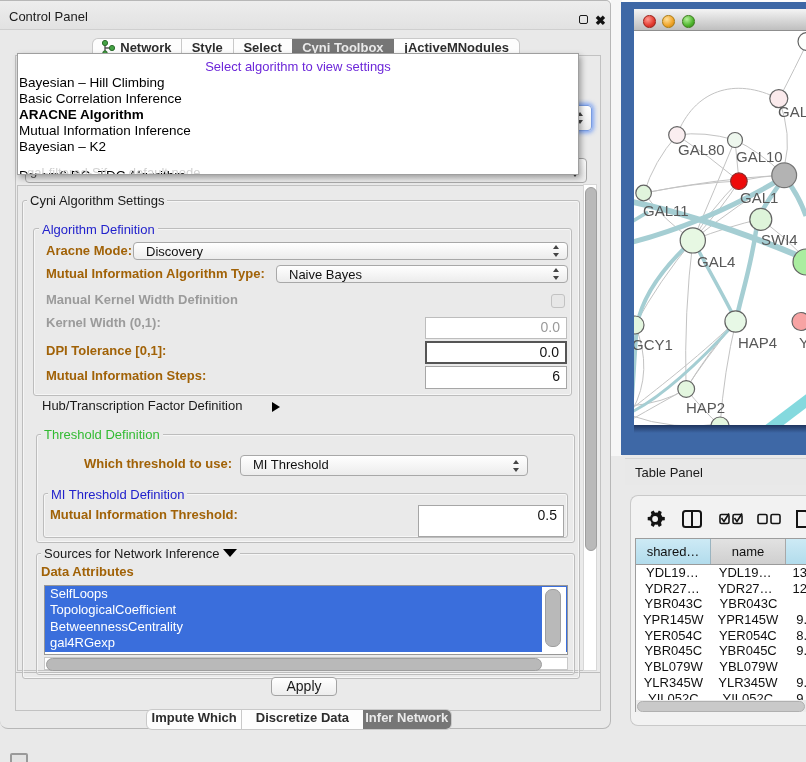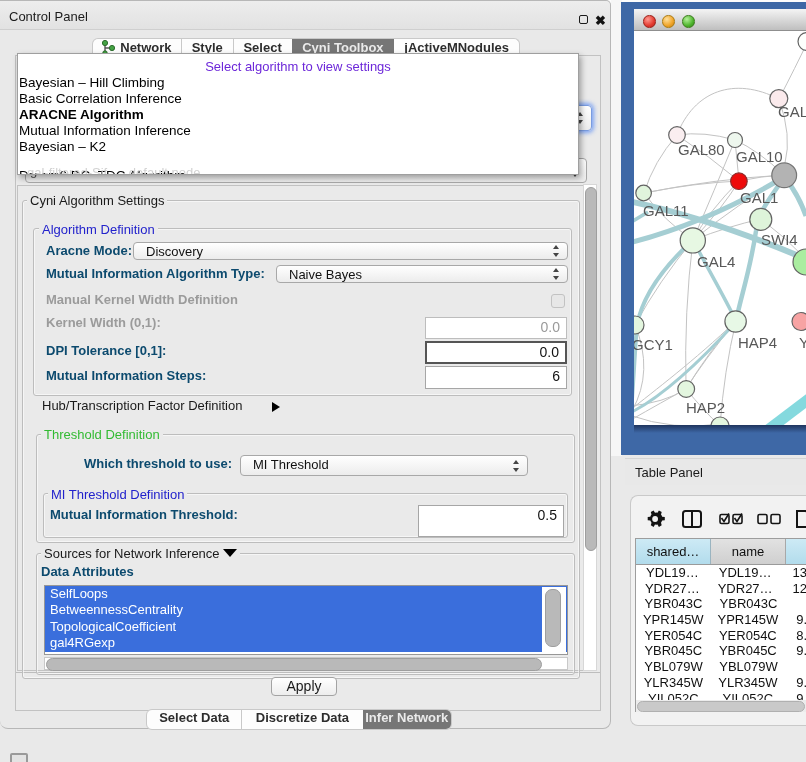--- a/index.html
+++ b/index.html
@@ -37,21 +37,21 @@
   border-right:3.5px solid transparent;}
 .ar:before{top:0;border-bottom:4.5px solid #444;}
 .ar:after{bottom:0;border-top:4.5px solid #444;}
 
 .tf{background:#fff;border:1px solid #a6a6a6;box-sizing:border-box;font-size:14px;
   color:#111;text-align:right;padding:1px 6px 0 0;}
 .tf.dis{color:#9a9a9a;border-color:#bdbdbd;}
 
 .grp{border:1px solid #bdbdbd;border-radius:3px;box-shadow:inset 0 0 0 1px rgba(255,255,255,.55);}
 .gl{position:absolute;background:#eaeaea;padding:0 3px;font-size:13px;line-height:13px;}
-.lbl{font-size:13px;line-height:10px;font-weight:bold;color:#0c4a6e;white-space:nowrap;}
+.lbl{font-size:13px;line-height:10px;font-weight:bold;color:#a16207;white-space:nowrap;}
 .lbl.dis{color:#9b9b9b;}
 
 #attrlist{left:44px;top:584px;width:524px;height:70px;background:#fff;border:1px solid #979797;box-sizing:border-box;}
 .li{height:16.4px;background:#3a6edc;color:#fff;font-size:13px;padding-left:5px;line-height:16px;}
 
 .thumb{background:#b9b9b9;border:1px solid #9e9e9e;border-radius:7px;}
 
 #apply{left:271px;top:676px;width:66px;height:19px;background:linear-gradient(#ffffff,#ededed);
   border:1px solid #a3a3a3;border-radius:4px;box-sizing:border-box;
   font-size:14px;color:#1a1a1a;text-align:center;line-height:16px;}
@@ -166,40 +166,40 @@
 
   <div class="abs lbl" style="left:50px;top:509px;">Mutual Information Threshold:</div>
   <div class="abs tf" style="left:418px;top:504px;width:146px;height:32px;">0.5</div>
 
   <div class="abs grp" style="left:36px;top:552px;width:537px;height:120px;"></div>
   <div class="abs gl" style="left:41px;top:546px;color:#1a1a1a;">Sources for Network Inference <span style="display:inline-block;width:0;height:0;border-left:7px solid transparent;border-right:7px solid transparent;border-top:8px solid #000;vertical-align:1px;"></span></div>
 
   <div class="abs lbl" style="left:41px;top:566px;">Data Attributes</div>
   <div id="attrlist" class="abs">
     <div class="li">SelfLoops</div>
+    <div class="li">TopologicalCoefficient</div>
     <div class="li">BetweennessCentrality</div>
-    <div class="li">TopologicalCoefficient</div>
     <div class="li">gal4RGexp</div>
     <div class="abs" style="right:1px;top:1px;width:24px;height:66px;background:#fff;">
       <div class="thumb" style="position:absolute;left:3px;top:2px;width:14px;height:56px;"></div>
     </div>
   </div>
 
   <div class="abs" style="left:44px;top:656px;width:524px;height:13px;background:#fff;border:1px solid #c9c9c9;box-sizing:border-box;">
     <div class="thumb" style="position:absolute;left:1px;top:0px;width:494px;height:11px;"></div>
   </div>
 
   <div class="abs" style="left:583px;top:183px;width:14px;height:487px;background:#fff;border:1px solid #d7d7d7;box-sizing:border-box;">
     <div class="thumb" style="position:absolute;left:1px;top:2px;width:10px;height:362px;"></div>
   </div>
 
   <div id="apply" class="abs">Apply</div>
 
   <div id="bottabs" class="abs tabbar">
-    <div class="seg" style="width:95px;">Select Data</div>
+    <div class="seg" style="width:95px;">Impute Which</div>
     <div class="sep"></div>
     <div class="seg" style="width:121px;">Discretize Data</div>
     <div class="seg sel" style="width:89px;">Infer Network</div>
   </div>
 
   <div id="dd" class="abs">
     <div class="hd">Select algorithm to view settings</div>
     <div class="it" style="top:21px;">Bayesian – Hill Climbing</div>
     <div class="it" style="top:37px;">Basic Correlation Inference</div>
     <div class="it" style="top:53px;font-weight:bold;">ARACNE Algorithm</div>

